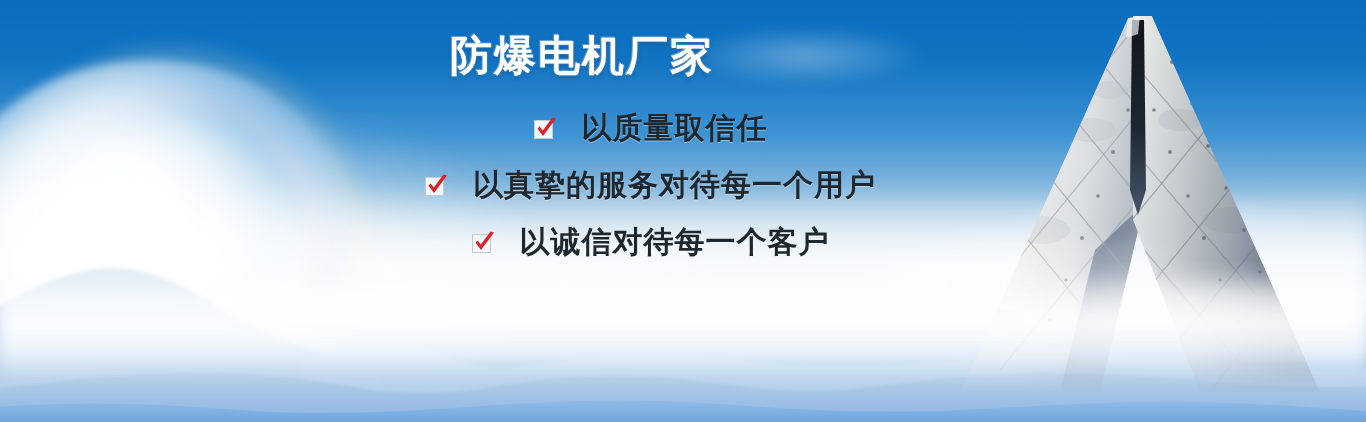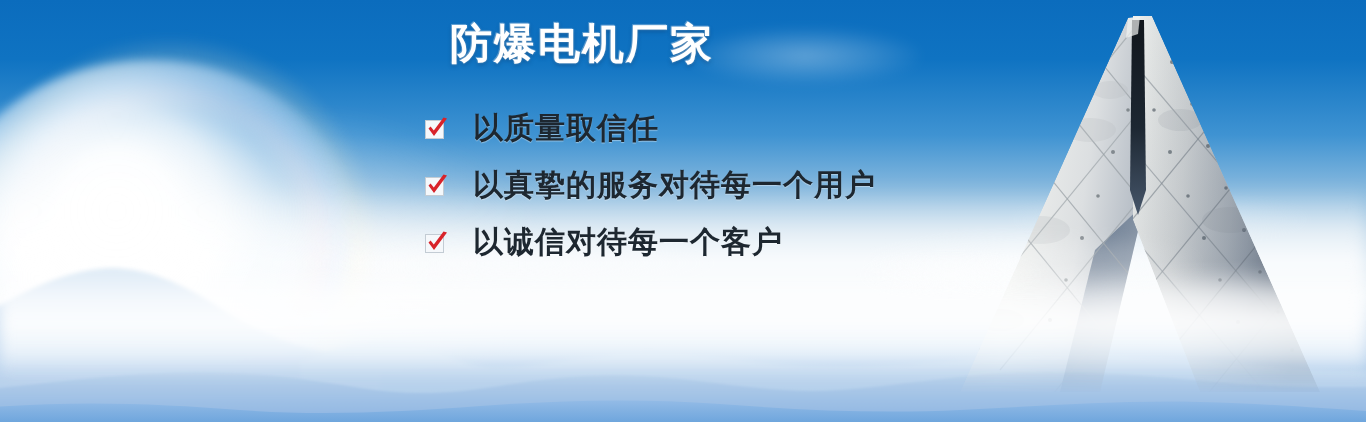--- a/index.html
+++ b/index.html
@@ -155,21 +155,21 @@
         rgba(0,0,0,0.35) 84%, rgba(0,0,0,0) 94%);
     mask-image: linear-gradient(to bottom,
         #000 0%, #000 62%, rgba(0,0,0,0.85) 72%,
         rgba(0,0,0,0.35) 84%, rgba(0,0,0,0) 94%);
   }
 
   
   .headline {
     position: absolute;
     left: 450px;
-    top: 16px;
+    top: 28px;
     font-size: 42px;
     font-weight: bold;
     color: #ffffff;
     letter-spacing: 2px;
     text-shadow:
        0 2px 4px rgba(10,60,110,0.45),
        0 0 2px rgba(255,255,255,0.55),
       -1px -1px 0 rgba(200,225,245,0.35);
     white-space: nowrap;
   }
@@ -177,20 +177,21 @@
   .bullets {
     position: absolute;
     left: 424px;
     top: 106px;
   }
   .bullet-row {
     display: flex;
     align-items: center;
     height: 44px;
     margin-bottom: 13px;
+    justify-content: center;
   }
   .check-icon {
     width: 25px;
     height: 25px;
     position: relative;
     flex: 0 0 auto;
     margin-right: 24px;
   }
   .bullet-label {
     font-size: 30px;

